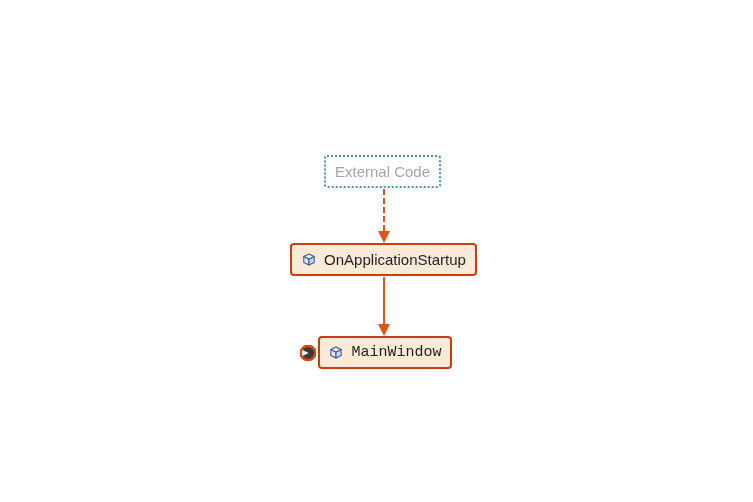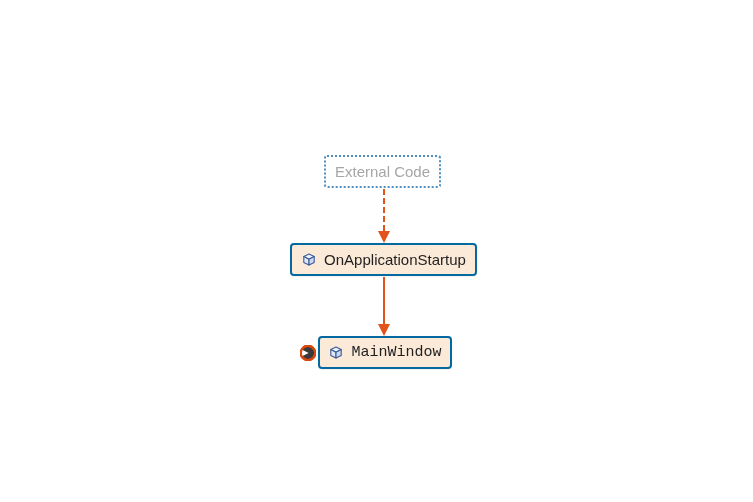--- a/index.html
+++ b/index.html
@@ -28,21 +28,21 @@
   }
   .node-external {
     left: 324px; top: 115px;
     width: 117px; height: 33px;
     border: 2px dotted #4f8fbf;
     border-radius: 3px;
     color: #a6a6a6;
     background: #ffffff;
   }
   .node-method {
-    border: 2px solid #0369a1;
+    border: 2px solid #c2410c;
     background: #fcead9;
     color: #1f1f1f;
     box-shadow: 0 1px 2px rgba(0,0,0,0.06);
   }
   .node-startup { left: 290px; top: 203px; width: 187px; height: 33px; }
   .node-mainwindow { left: 318px; top: 296px; width: 134px; height: 33px; font-family: Liberation Mono, monospace; }
 
   .icon-16 { width: 16px; height: 16px; flex: 0 0 auto; display: block; }
 
   .edge-line-dashed {

